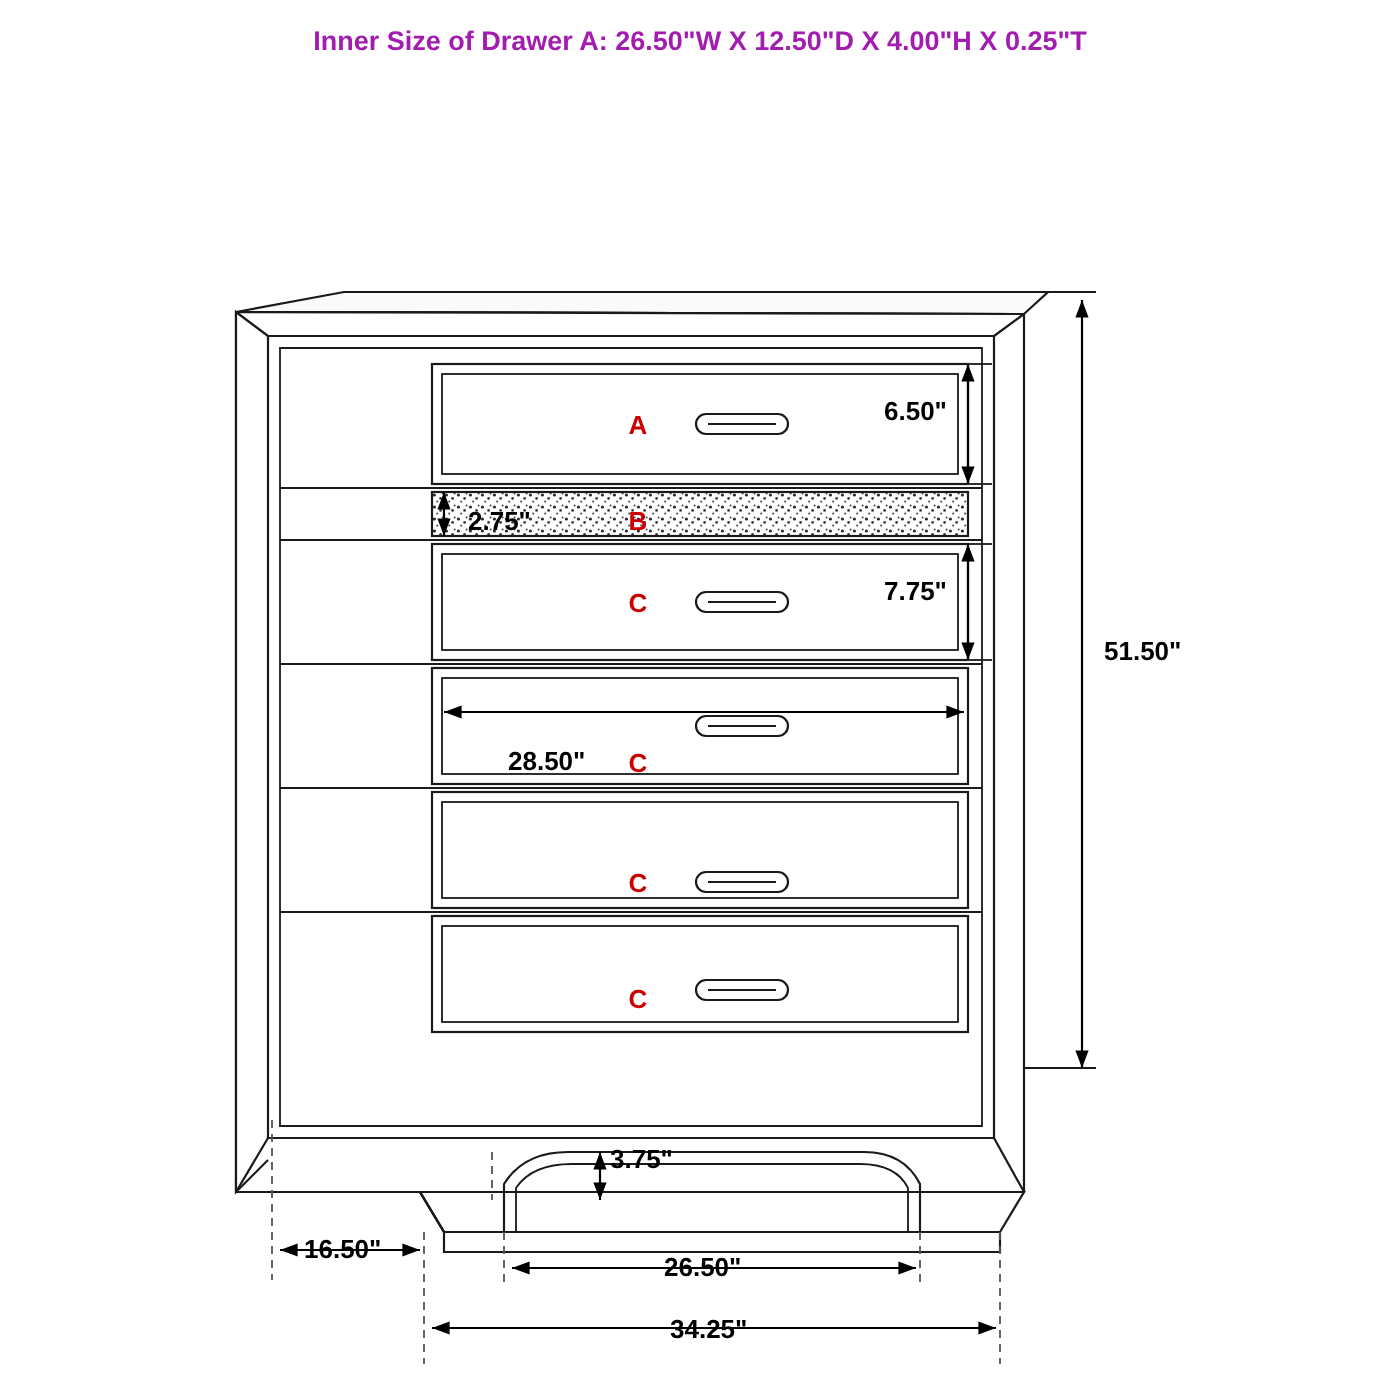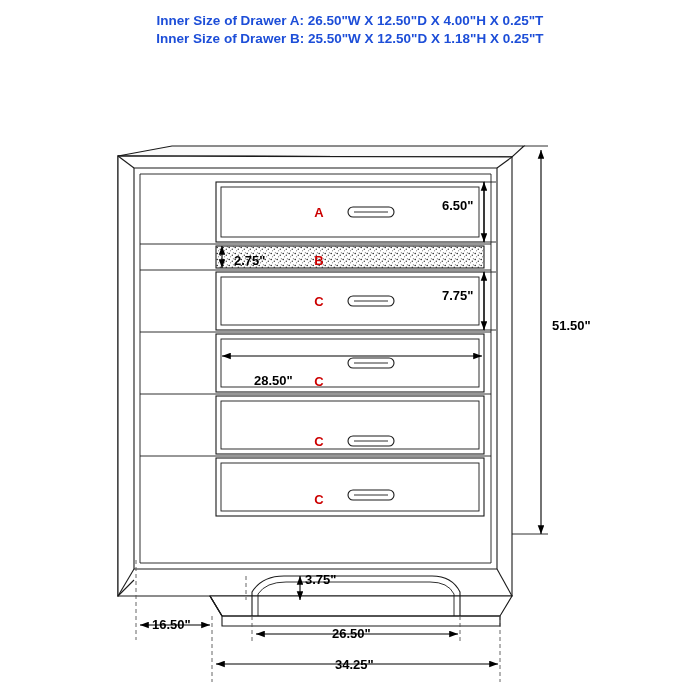--- a/index.html
+++ b/index.html
@@ -16,21 +16,21 @@
     overflow: hidden;
   }
   .spec-block {
     position: absolute;
     left: 0;
     top: 12px;
     width: 700px;
     text-align: center;
     font-size: 13.5px;
     font-weight: bold;
-    color: #1d4ed8;
+    color: #a21caf;
     line-height: 18px;
     letter-spacing: 0px;
   }
   .spec-line { display: block; white-space: nowrap; }
 
   svg#drawing {
     position: absolute;
     left: 0;
     top: 0;
     width: 700px;
@@ -58,21 +58,20 @@
   .drawer { fill: #ffffff; stroke: #1a1a1a; stroke-width: 1.1; }
   .handle { fill: #ffffff; stroke: #1a1a1a; stroke-width: 1.1; }
 </style>
 </head>
 <body>
 
 <div id="page">
 
   <div class="spec-block">
     <span class="spec-line">Inner Size of Drawer A: 26.50"W X 12.50"D X 4.00"H X 0.25"T</span>
-    <span class="spec-line">Inner Size of Drawer B: 25.50"W X 12.50"D X 1.18"H X 0.25"T</span>
   </div>
 
   <svg id="drawing" viewBox="0 0 700 700">
     <defs>
       <marker id="arrHead" markerWidth="9" markerHeight="9" refX="8" refY="3" orient="auto" markerUnits="strokeWidth">
         <path d="M0,0 L8,3 L0,6 z" fill="#000"></path>
       </marker>
       <marker id="arrTail" markerWidth="9" markerHeight="9" refX="0" refY="3" orient="auto" markerUnits="strokeWidth">
         <path d="M8,0 L0,3 L8,6 z" fill="#000"></path>
       </marker>

